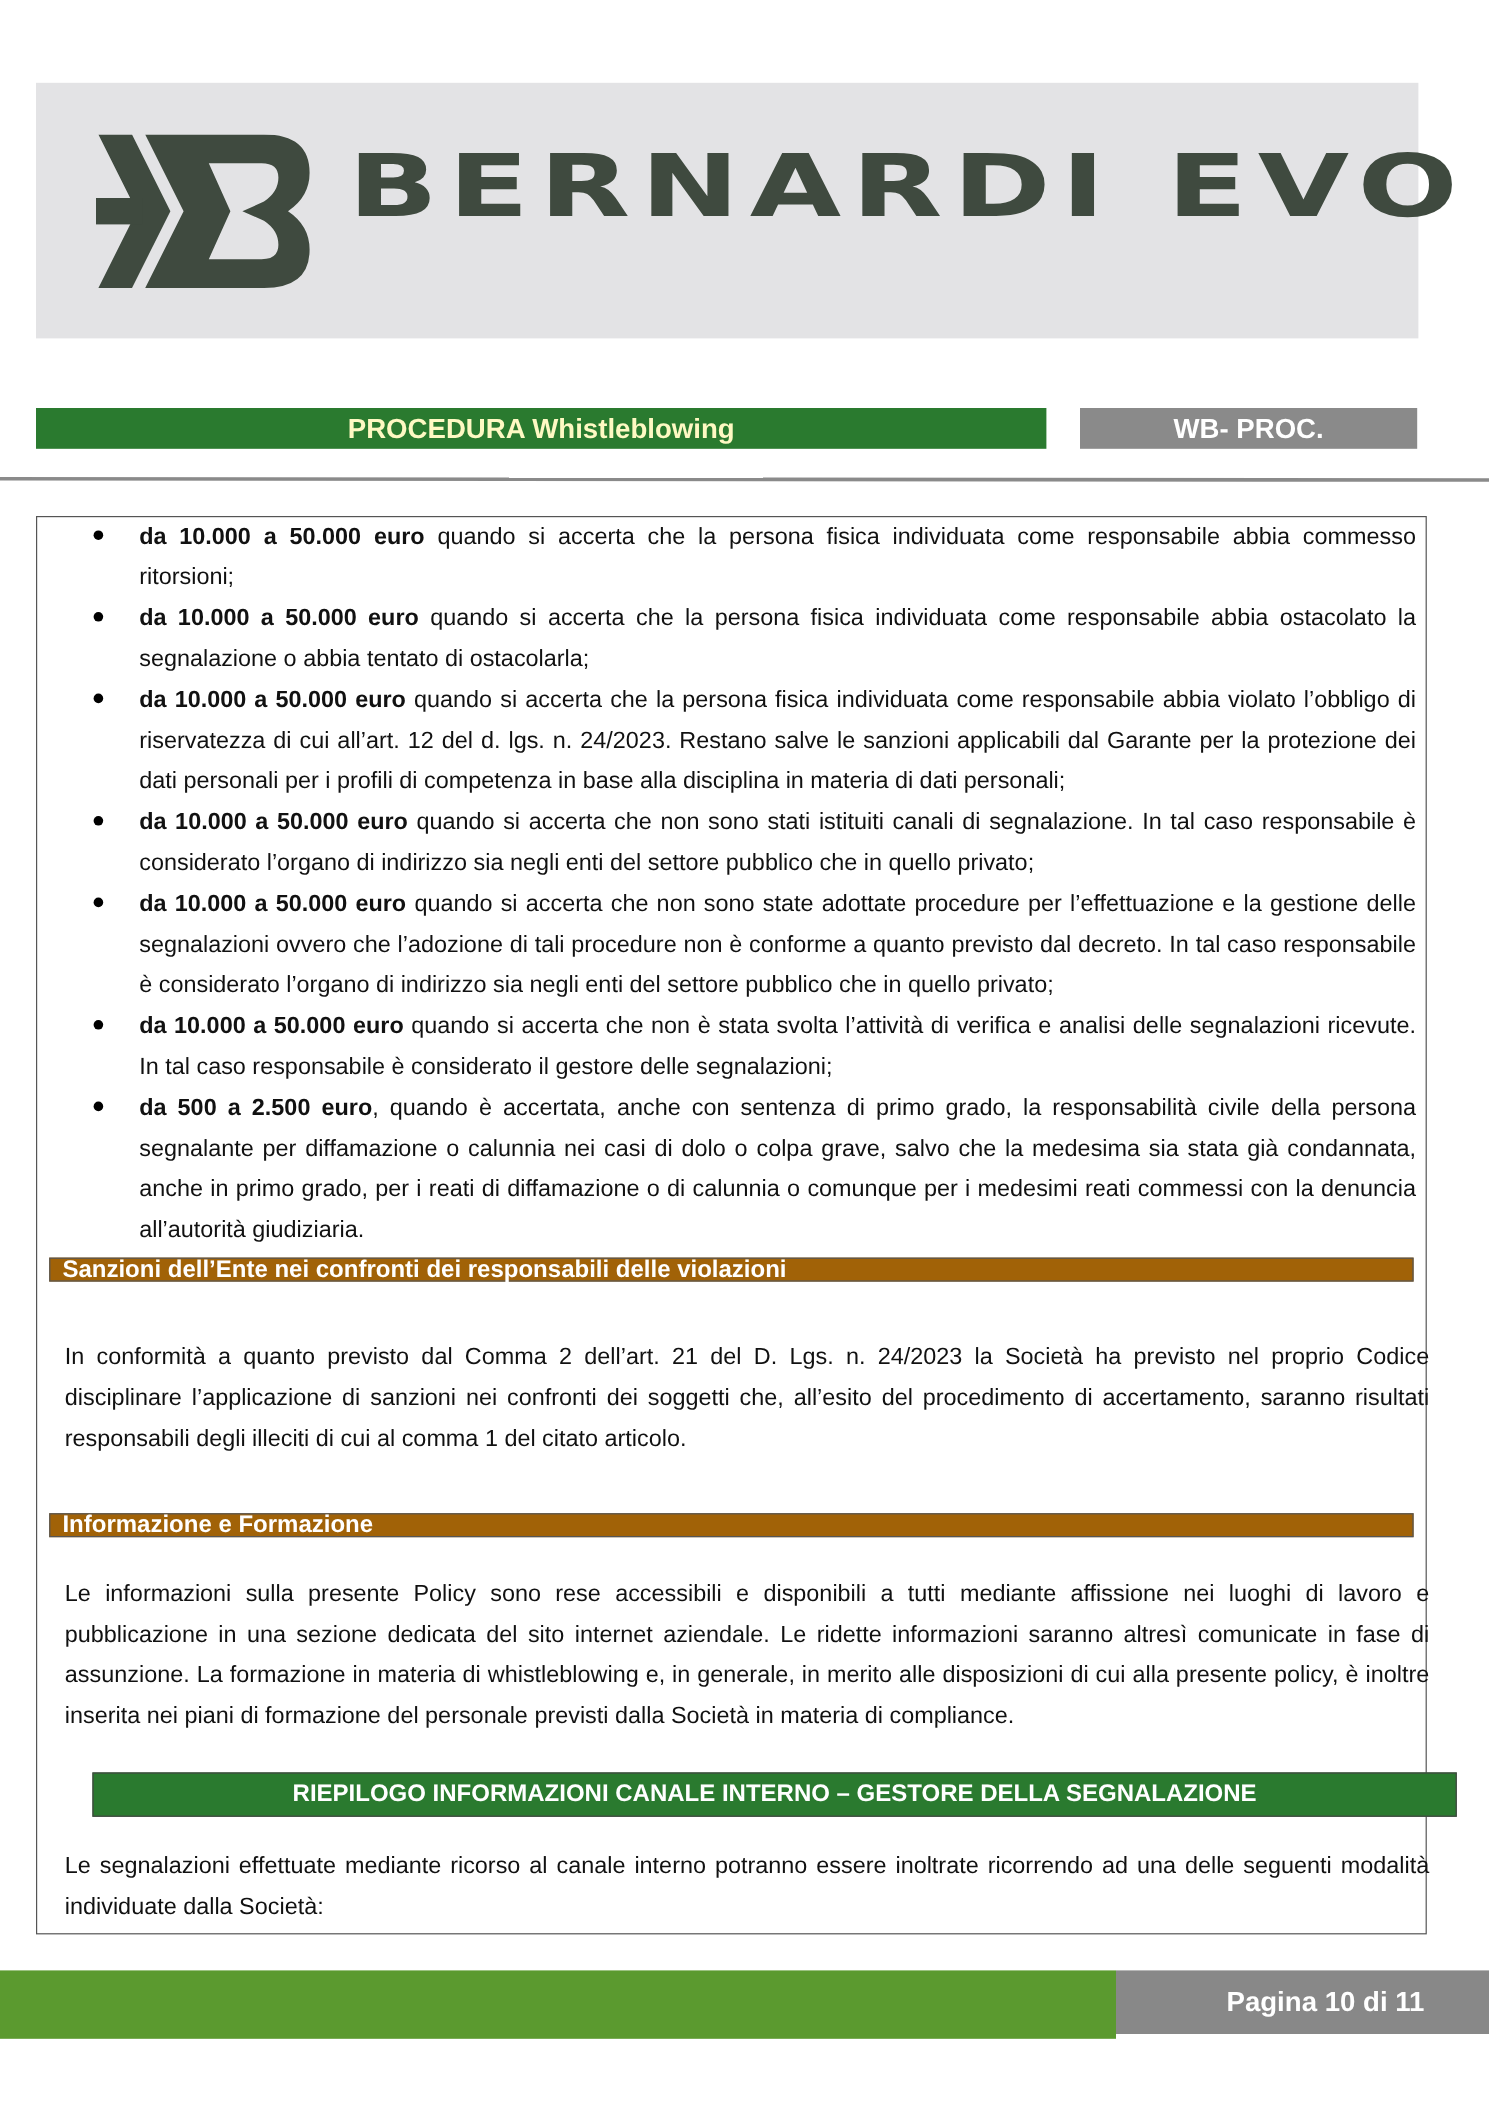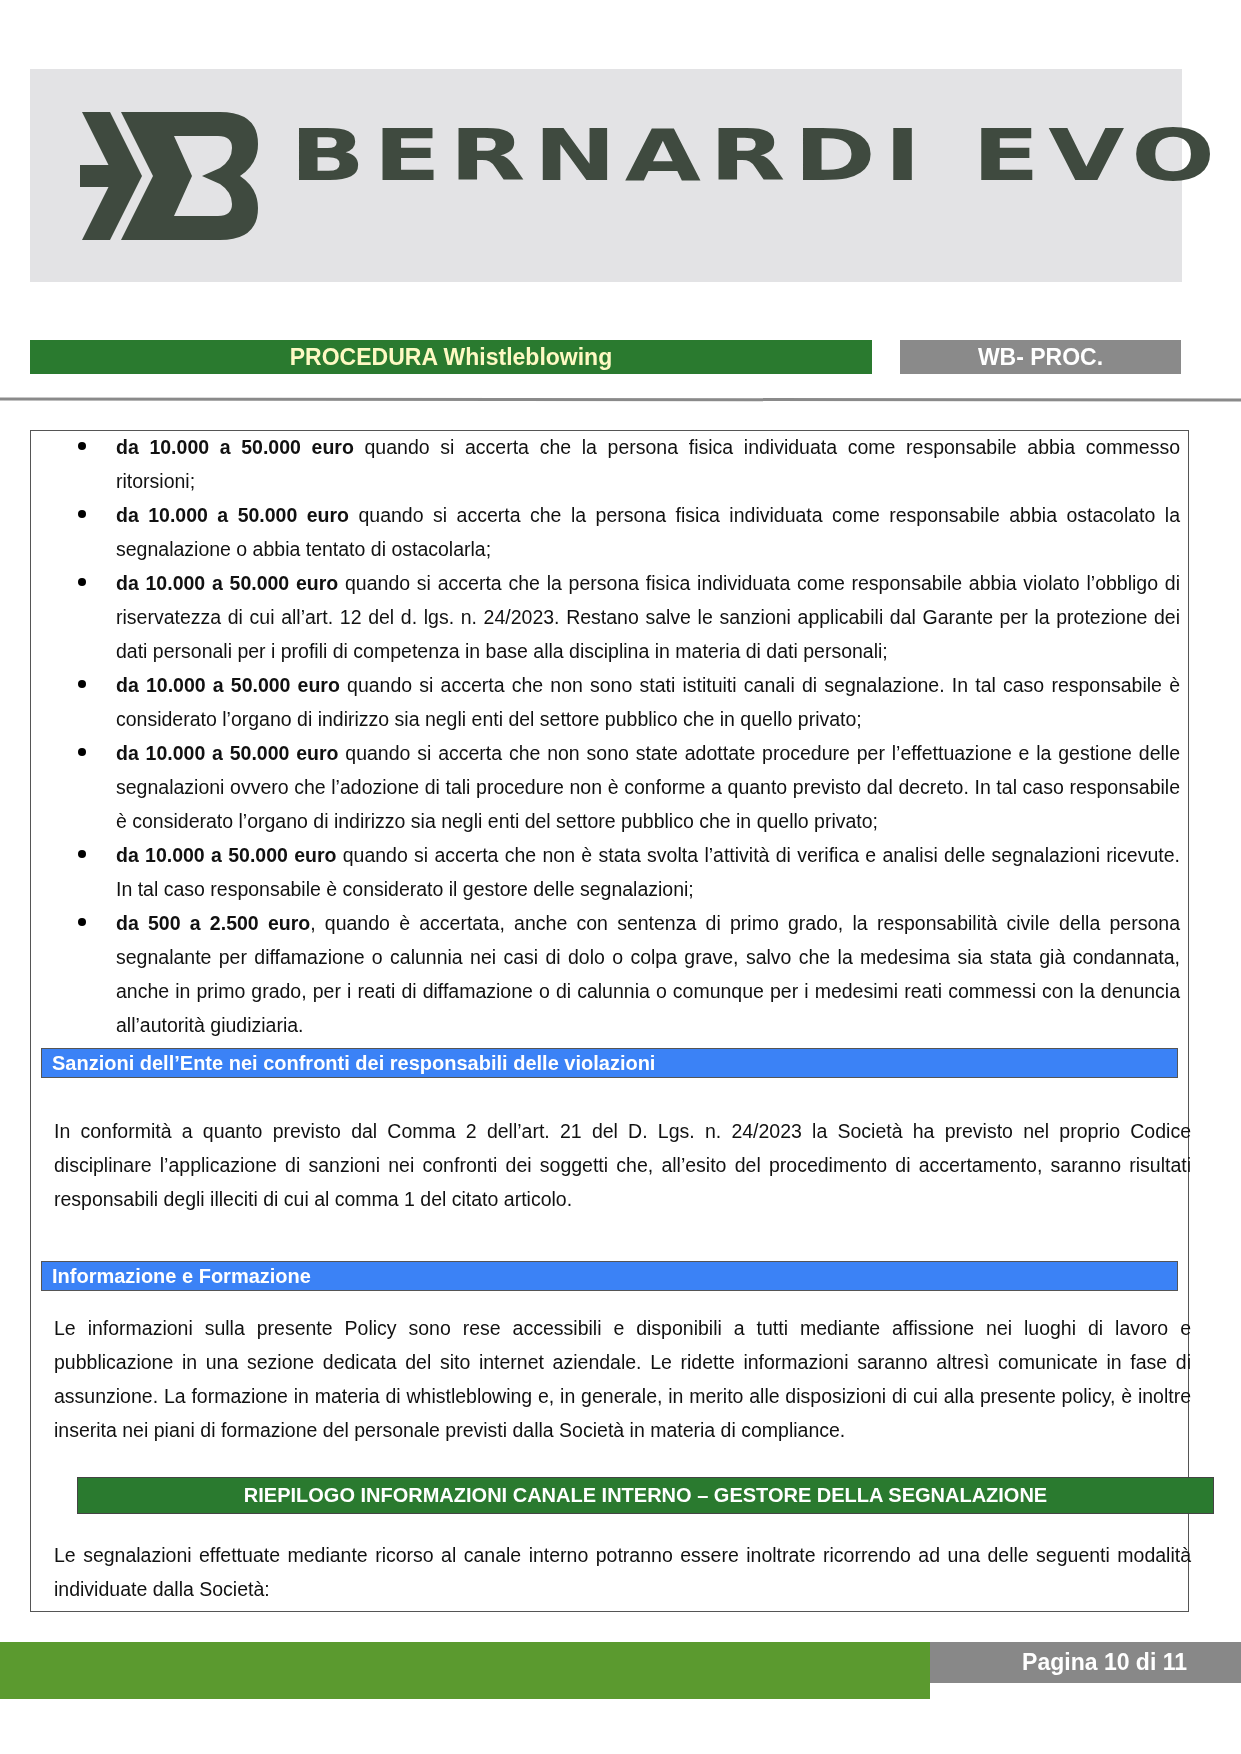--- a/index.html
+++ b/index.html
@@ -19,28 +19,28 @@
   .hdr-rule { position: absolute; left: 0; top: 398px; width: 1241px; height: 3px; background: #8a8a8a; transform: rotate(0.05deg); }
 
   .frame { position: absolute; left: 30px; top: 430px; width: 1159px; height: 1182px; border: 1.5px solid #555; box-sizing: border-box; }
 
   .txt { font-size: 19.5px; line-height: 34px; text-align: justify; }
   .bullets { position: absolute; left: 40px; top: 430px; width: 1140px; margin: 0; padding: 0; list-style: none; }
   .bullets li { position: relative; padding-left: 76px; }
   .bullets li .dot { position: absolute; left: 38px; top: 12px; width: 8px; height: 8px; border-radius: 50%; background: #000; }
   .bullets li b { font-weight: bold; }
 
-  .sec-grey { position: absolute; left: 41px; width: 1137px; height: 30px; background: #3b82f6; border: 1.5px solid #555;
+  .sec-grey { position: absolute; left: 41px; width: 1137px; height: 20px; background: #a16207; border: 1.5px solid #555;
               box-sizing: border-box; color: #fff; font-weight: bold; font-size: 20px; display: flex; align-items: center; padding-left: 10px; }
   .sec-green { position: absolute; left: 41px; top: 1477px; width: 1137px; height: 37px; background: #2a7a2f; border: 1.5px solid #444;
                box-sizing: border-box; color: #fff; font-weight: bold; font-size: 20px; display: flex; align-items: center; justify-content: center; margin-left: 36px; }
   .para { position: absolute; left: 54px; width: 1137px; margin: 0; }
 
   .footer-green { position: absolute; left: 0; top: 1642px; width: 930px; height: 57px; background: #5b9a2f; }
-  .footer-grey { position: absolute; left: 930px; top: 1642px; width: 311px; height: 41px; background: #888888;
+  .footer-grey { position: absolute; left: 930px; top: 1642px; width: 311px; height: 53px; background: #888888;
                  color: #fff; font-weight: bold; font-size: 23px; display: flex; align-items: center; justify-content: flex-end; padding-right: 54px; box-sizing: border-box; }
 </style>
 </head>
 <body>
 
 <div class="logo-band"></div>
 <svg class="logo-mark" viewBox="0 0 180 128">
   <polygon points="2,0 30,0 62,64 30,128 2,128 34,64" fill="#3f4a3f"></polygon>
   <rect x="-1" y="53" width="40" height="22" fill="#3f4a3f"></rect>
   <path d="M41,0 L140,0 Q178,0 178,32 Q178,52 160,64 Q178,76 178,96 Q178,128 140,128 L41,128 L73,64 Z

